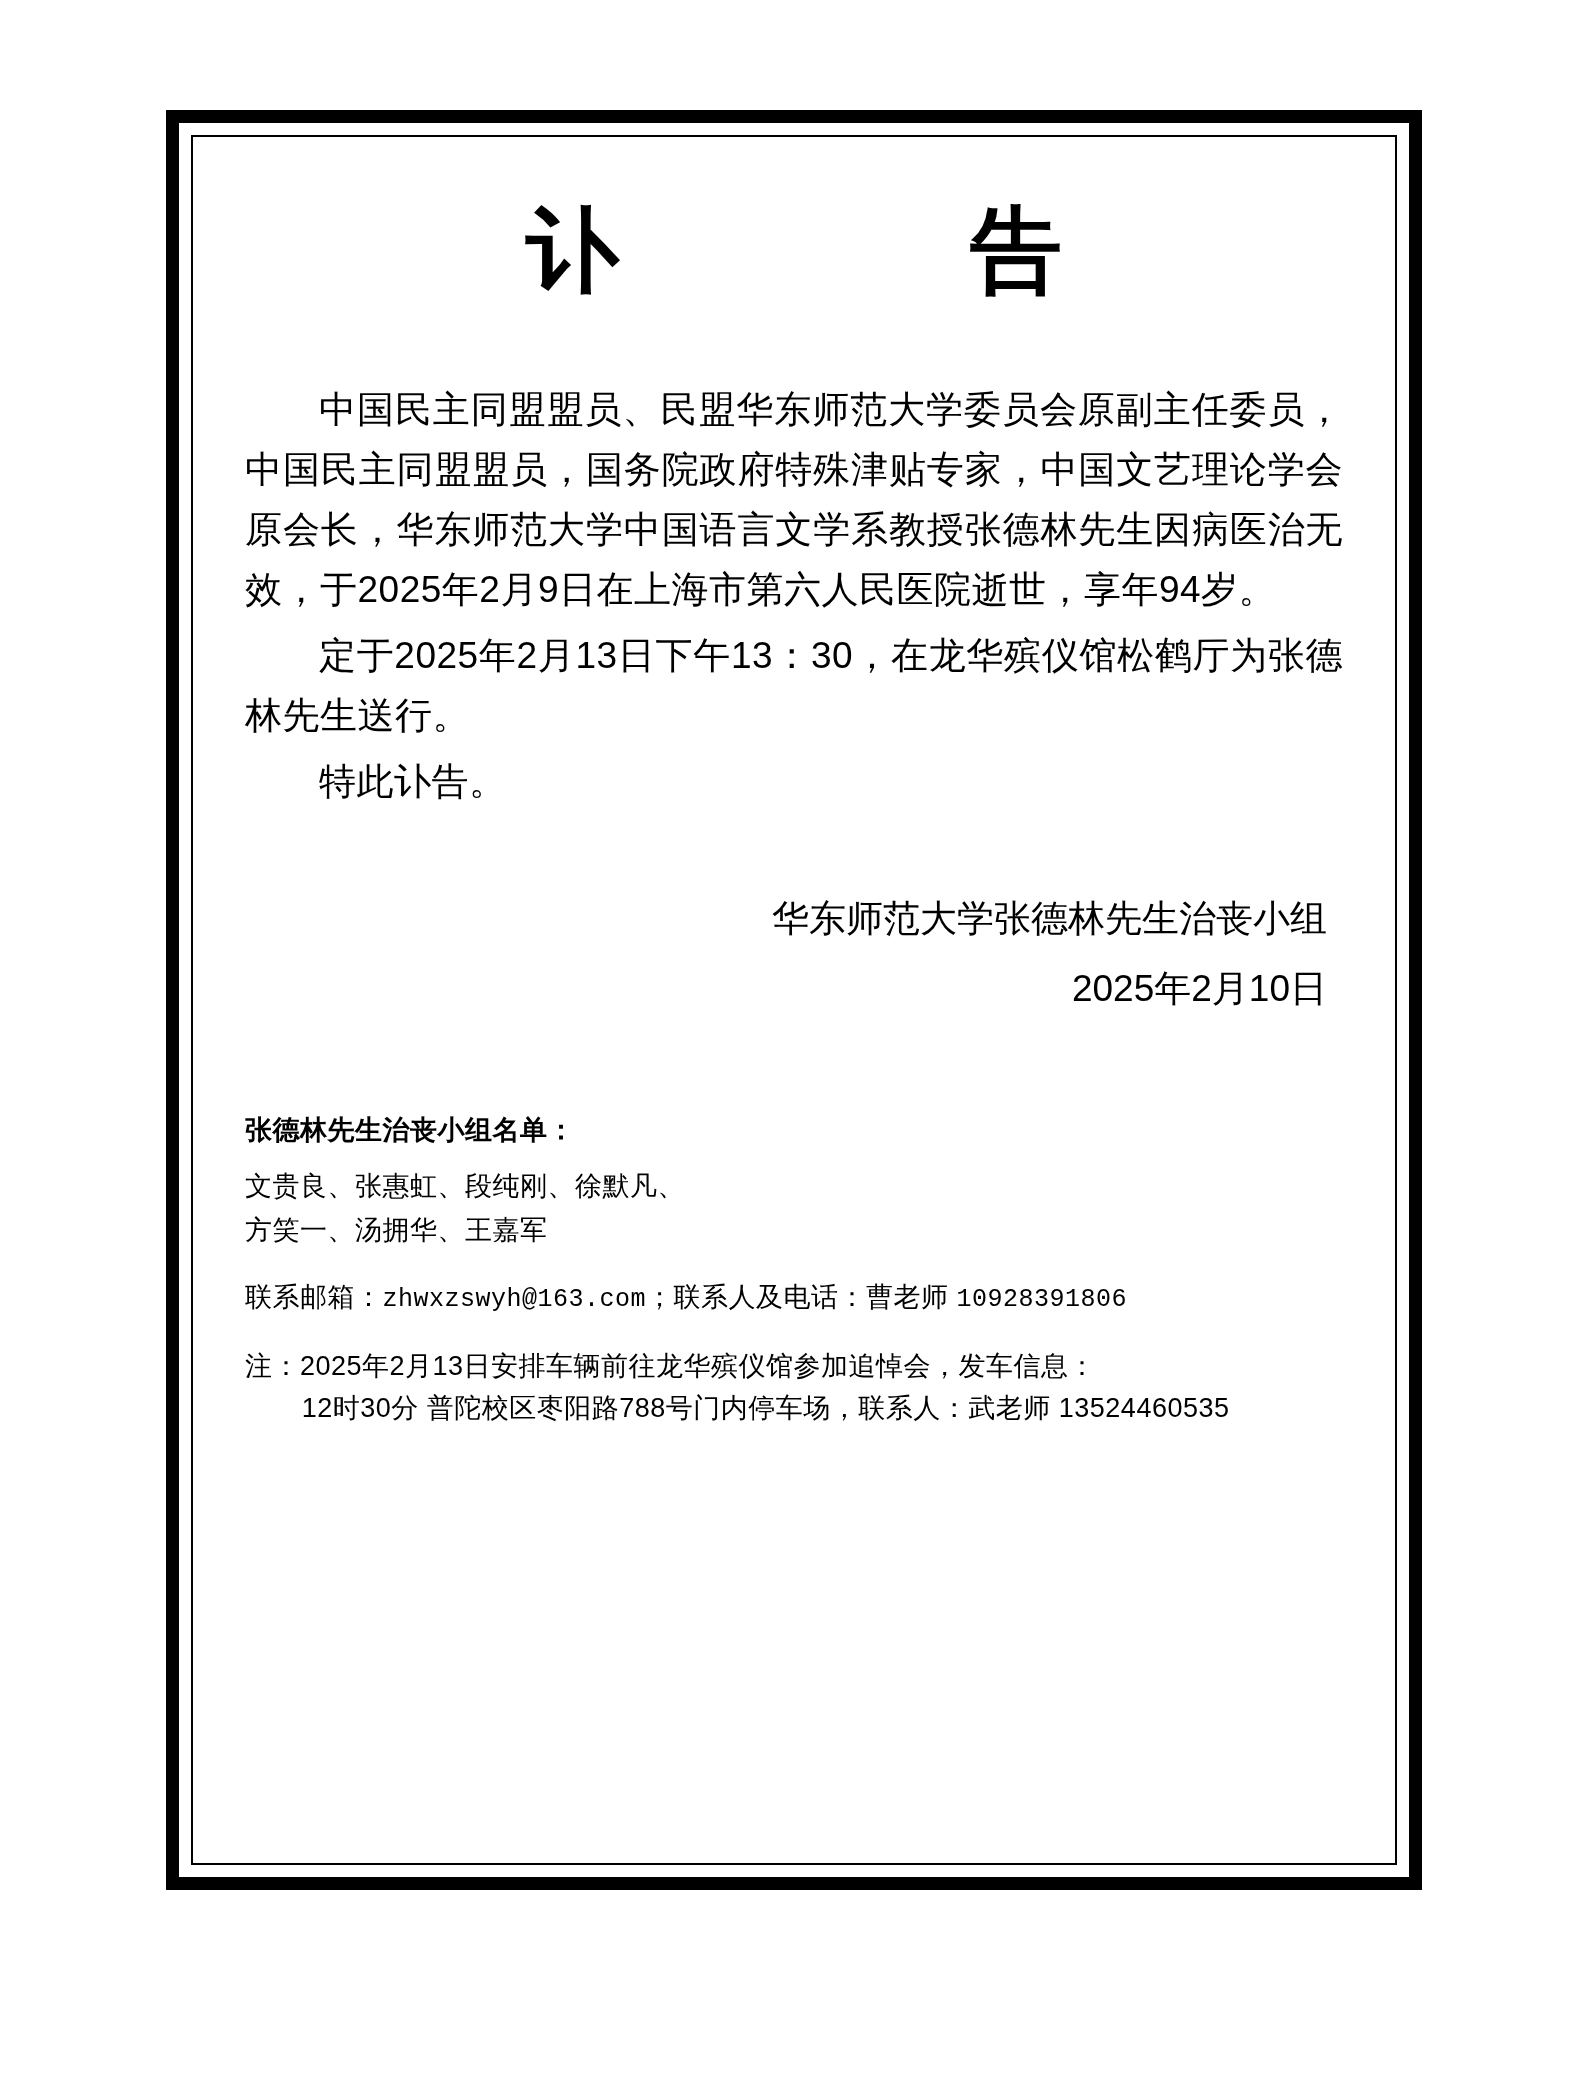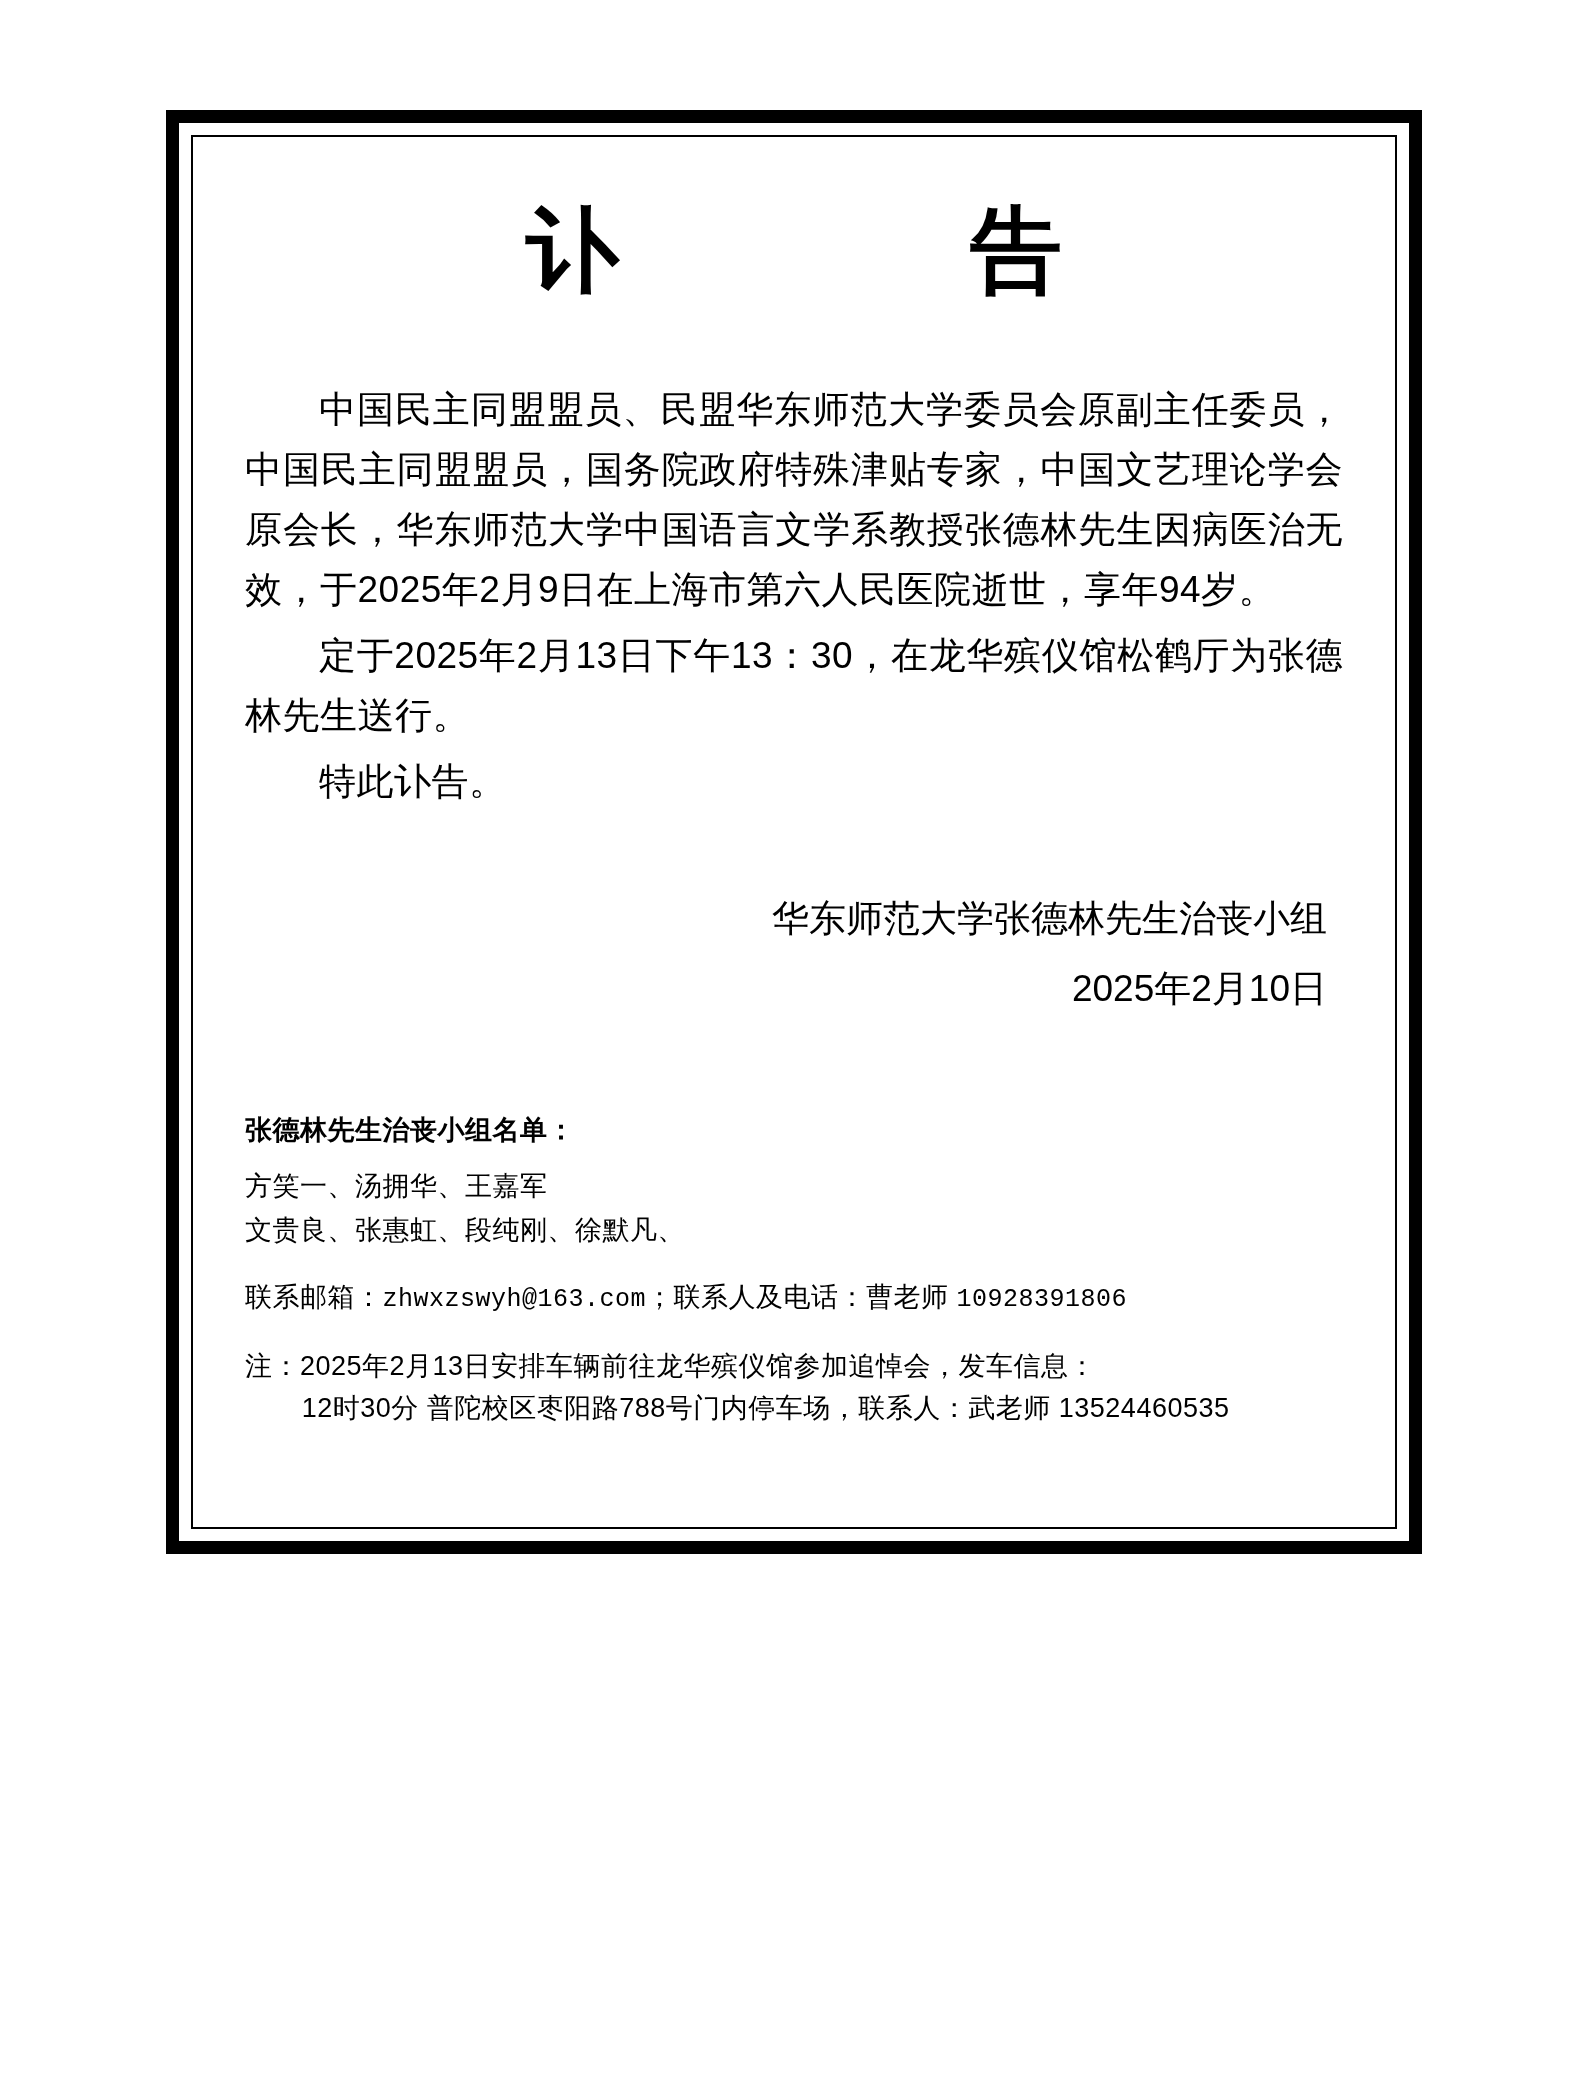--- a/index.html
+++ b/index.html
@@ -24,21 +24,21 @@
     height: 2074px;
     background: #ffffff;
   }
 
   
   .frame {
     position: absolute;
     left: 166px;
     top: 110px;
     width: 1256px;
-    height: 1444px;
+    height: 1780px;
     border: 13px solid #000000;
     box-sizing: border-box;
     background: #ffffff;
   }
   .frame-inner {
     position: absolute;
     left: 12px;
     top: 12px;
     right: 12px;
     bottom: 12px;
@@ -140,22 +140,22 @@
           <p>中国民主同盟盟员、民盟华东师范大学委员会原副主任委员，中国民主同盟盟员，国务院政府特殊津贴专家，中国文艺理论学会原会长，华东师范大学中国语言文学系教授张德林先生因病医治无效，于2025年2月9日在上海市第六人民医院逝世，享年94岁。</p>
           <p>定于2025年2月13日下午13：30，在龙华殡仪馆松鹤厅为张德林先生送行。</p>
           <p>特此讣告。</p>
         </div>
 
         <div class="signature">华东师范大学张德林先生治丧小组</div>
         <div class="sig-date">2025年2月10日</div>
 
         <div class="footer">
           <div class="footer-heading">张德林先生治丧小组名单：</div>
+          <div class="member-line">文贵良、张惠虹、段纯刚、徐默凡、</div>
           <div class="member-line">方笑一、汤拥华、王嘉军</div>
-          <div class="member-line">文贵良、张惠虹、段纯刚、徐默凡、</div>
 
           <div class="contact-line">
             <span>联系邮箱：</span><span class="mono">zhwxzswyh@163.com</span><span>；联系人及电话：曹老师</span>&nbsp;<span class="mono">10928391806</span>
           </div>
 
           <div class="note-block">
             <div>注：2025年2月13日安排车辆前往龙华殡仪馆参加追悼会，发车信息：</div>
             <div class="note-line2">12时30分  普陀校区枣阳路788号门内停车场，联系人：武老师  13524460535</div>
           </div>
         </div>

